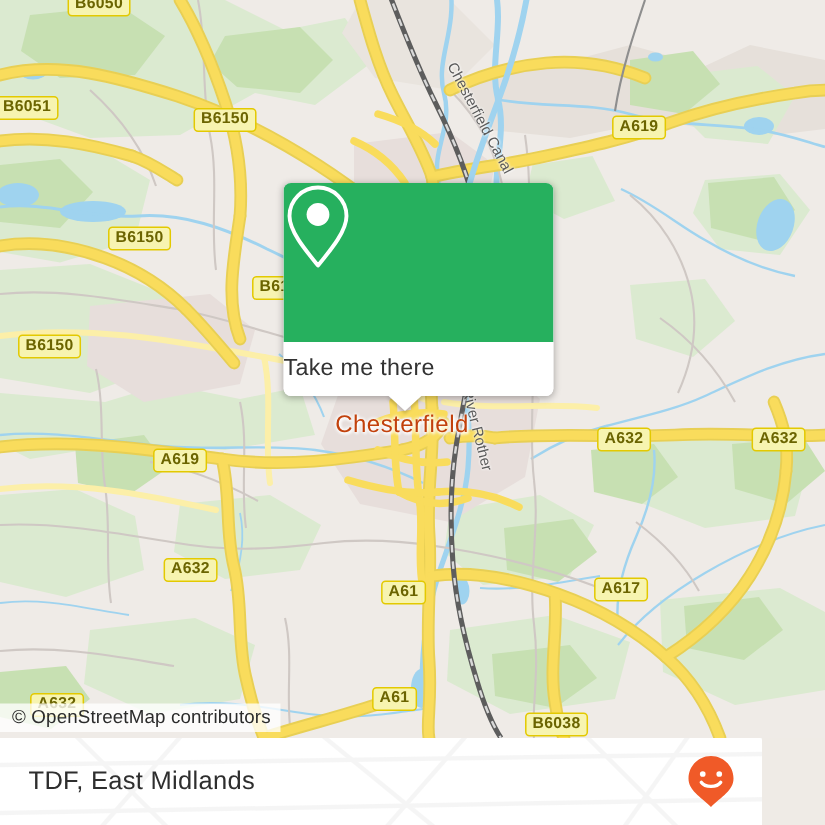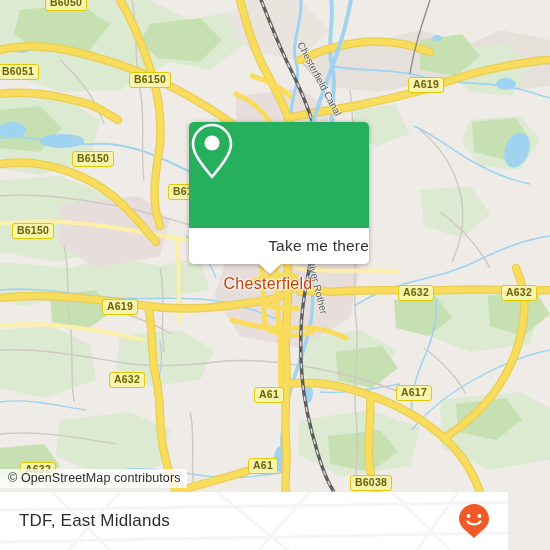--- a/index.html
+++ b/index.html
@@ -66,21 +66,21 @@
     background: #fff;
   }
   .callout-top {
     height: 106px;
     background: #26b05e;
     display: flex; align-items: center; justify-content: center;
   }
   .callout-bottom {
     height: 36px;
     background: #ffffff;
-    display: flex; align-items: center; justify-content: flex-end;
+    display: flex; align-items: center; justify-content: flex-start;
   }
   .callout-bottom span {
     font-size: 15.5px;
     color: #333333;
     letter-spacing: .2px;
     font-family: "Liberation Sans", sans-serif;
   }
   .callout-tail {
     position: absolute;
     left: 258px; top: 263px;

